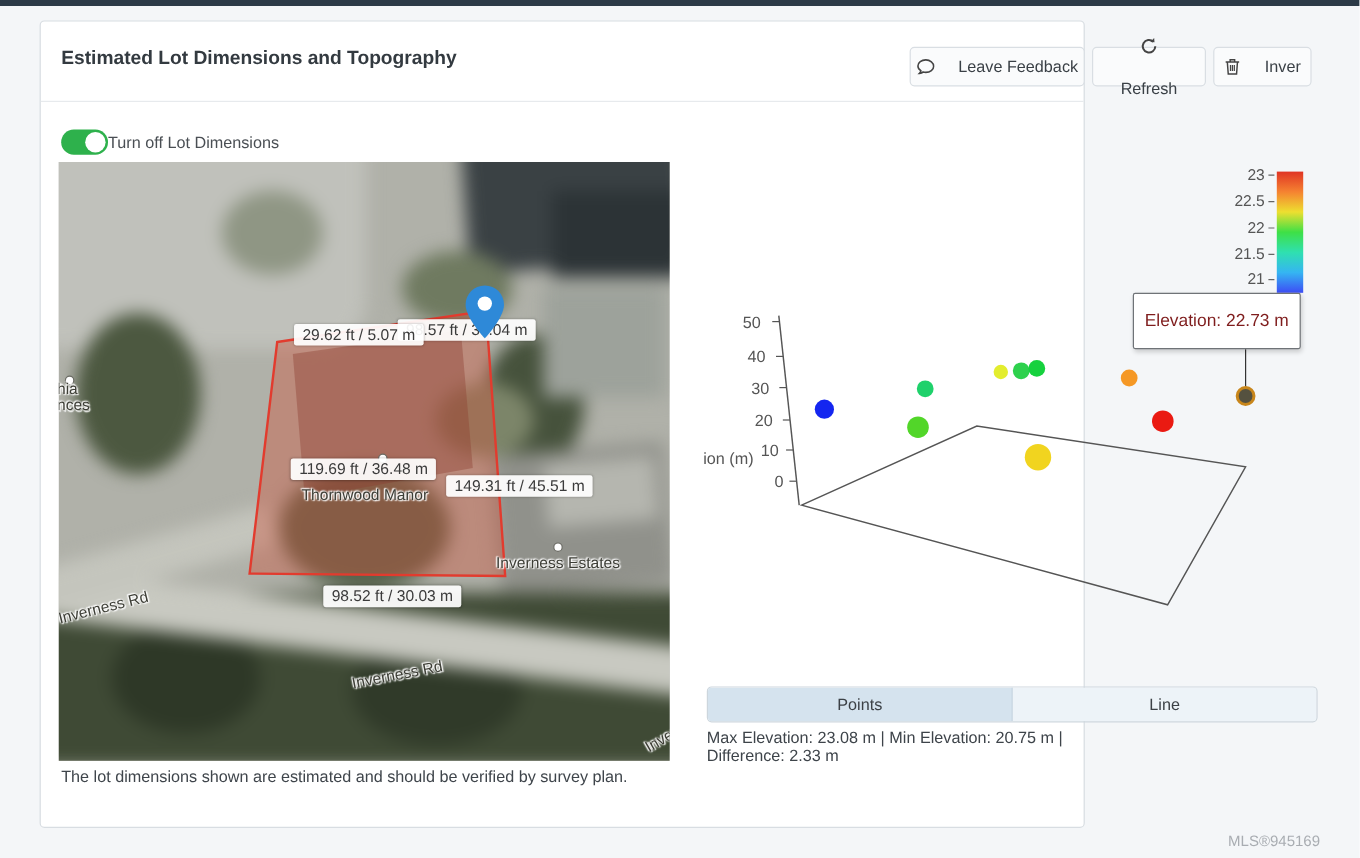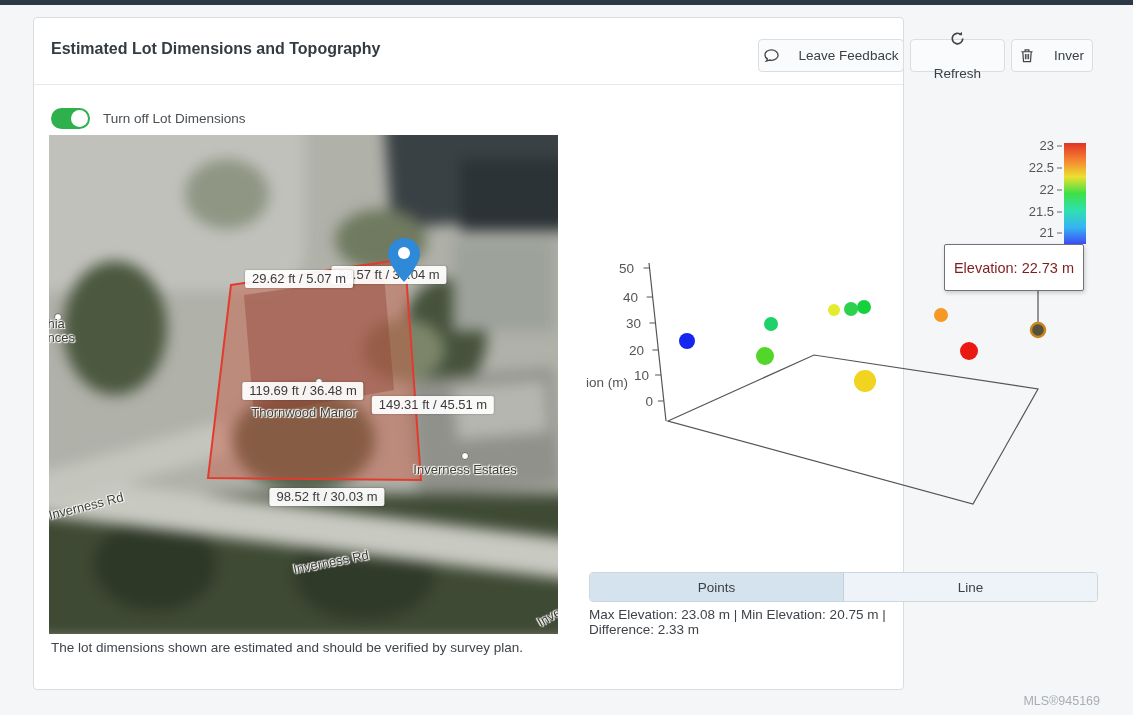--- a/index.html
+++ b/index.html
@@ -13,21 +13,21 @@
   .card-title { position:absolute; left:17px; top:22px; font-size:16px; font-weight:700; color:#333a40; }
 
   .btn { position:absolute; top:21px; height:33px; background:#fafbfc; border:1px solid #d9dee3;
          border-radius:4px; font-size:13.5px; color:#3a4046; display:flex; align-items:center;
          justify-content:center; gap:20px; cursor:pointer; }
   .btn svg { flex:0 0 auto; }
   .btn-feedback { left:724px; width:146px; }
   .btn-refresh  { left:876px; width:95px;flex-direction:column; }
   .btn-delete   { left:977px; width:82px; }
 
-  .toggle-row { position:absolute; left:17px; top:88px; height:24px; display:flex; align-items:center; gap:13px; }
+  .toggle-row { position:absolute; left:17px; top:88px; height:24px; display:flex; align-items:center; }
   .toggle { position:relative; width:39px; height:21px; background:#2eb14c; border-radius:11px; cursor:pointer; }
   .toggle-knob { position:absolute; right:2px; top:2px; width:17px; height:17px; background:#fff; border-radius:50%; }
   .toggle-label { font-size:13.5px; color:#4a4f54; }
 
   
   .map { position:absolute; left:15px; top:117px; width:509px; height:499px; background:#b0b1a9; overflow:hidden; cursor:grab; }
   .blobs { position:absolute; inset:-14px; filter:blur(7px); }
   .blob { position:absolute; }
   .bl1  { left:-30px; top:-30px; width:300px; height:200px; background:#c0c1bb; border-radius:40px; }
   .bl2  { left:352px; top:-24px; width:185px; height:125px; background:#3a4144; transform:rotate(-4deg); }

